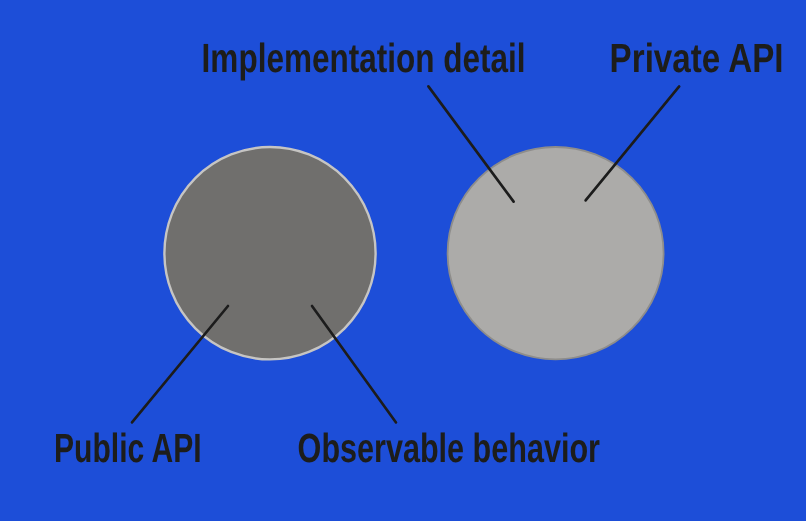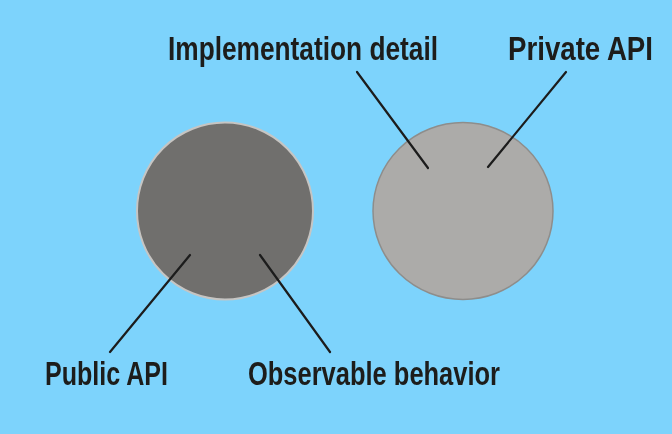--- a/index.html
+++ b/index.html
@@ -10,21 +10,21 @@
     width: 672px;
     height: 434px;
     background: #ffffff;
     overflow: hidden;
     font-family: "Liberation Sans", sans-serif;
   }
   .figure-wrap {
     position: relative;
     width: 672px;
     height: 434px;
-    background: #7dd3fc;
+    background: #1d4ed8;
   }
   svg.diagram {
     display: block;
     width: 672px;
     height: 434px;
   }
   .circle-left {
     stroke: #c6c5c3;
     stroke-width: 2;
   }

